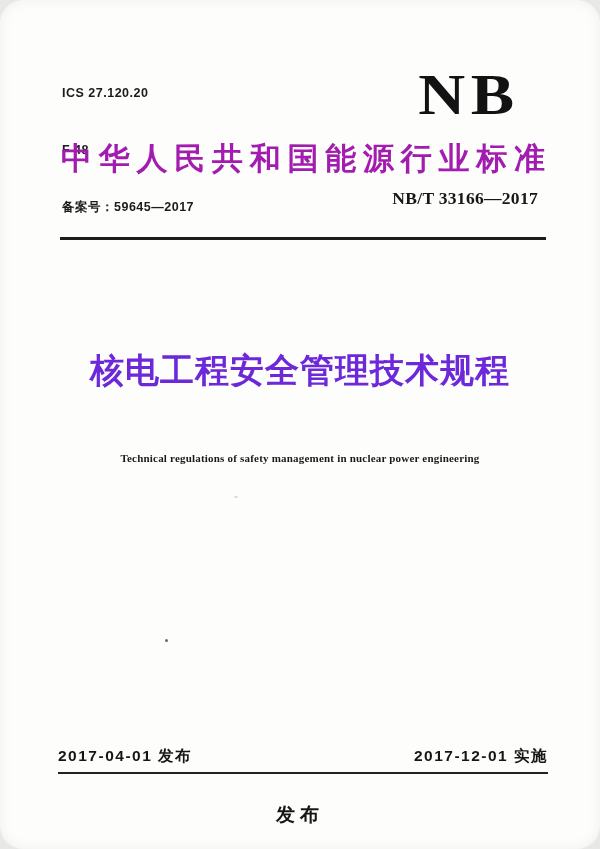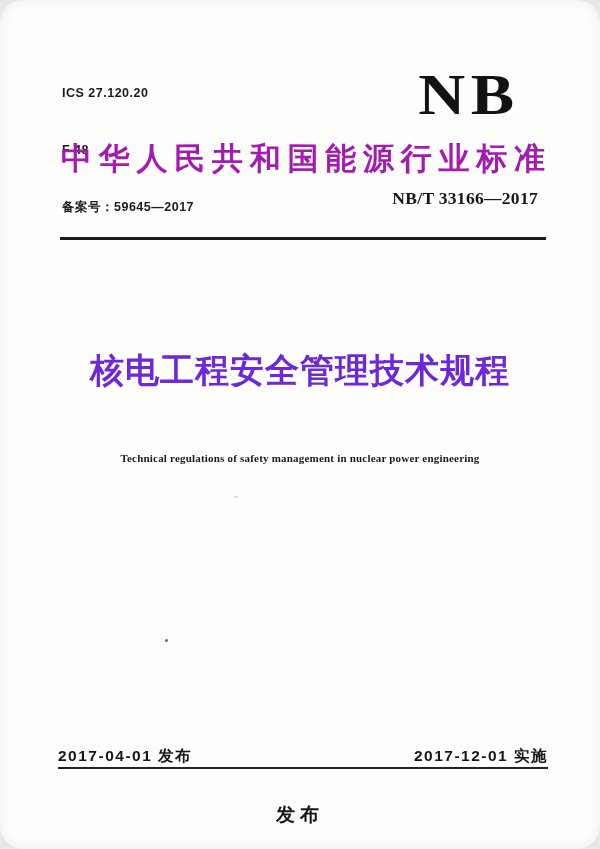--- a/index.html
+++ b/index.html
@@ -115,20 +115,21 @@
     position: absolute;
     top: 746px;
     left: 58px;
     width: 490px;
     display: flex;
     justify-content: space-between;
     align-items: baseline;
     font-size: 15.5px;
     font-weight: bold;
     letter-spacing: 1.5px;
+    padding-bottom: 5px;
     border-bottom: 2.5px solid #222;
     color: #161616;
   }
 
   
   .footer {
     position: absolute;
     top: 802px;
     left: 0;
     width: 100%;

